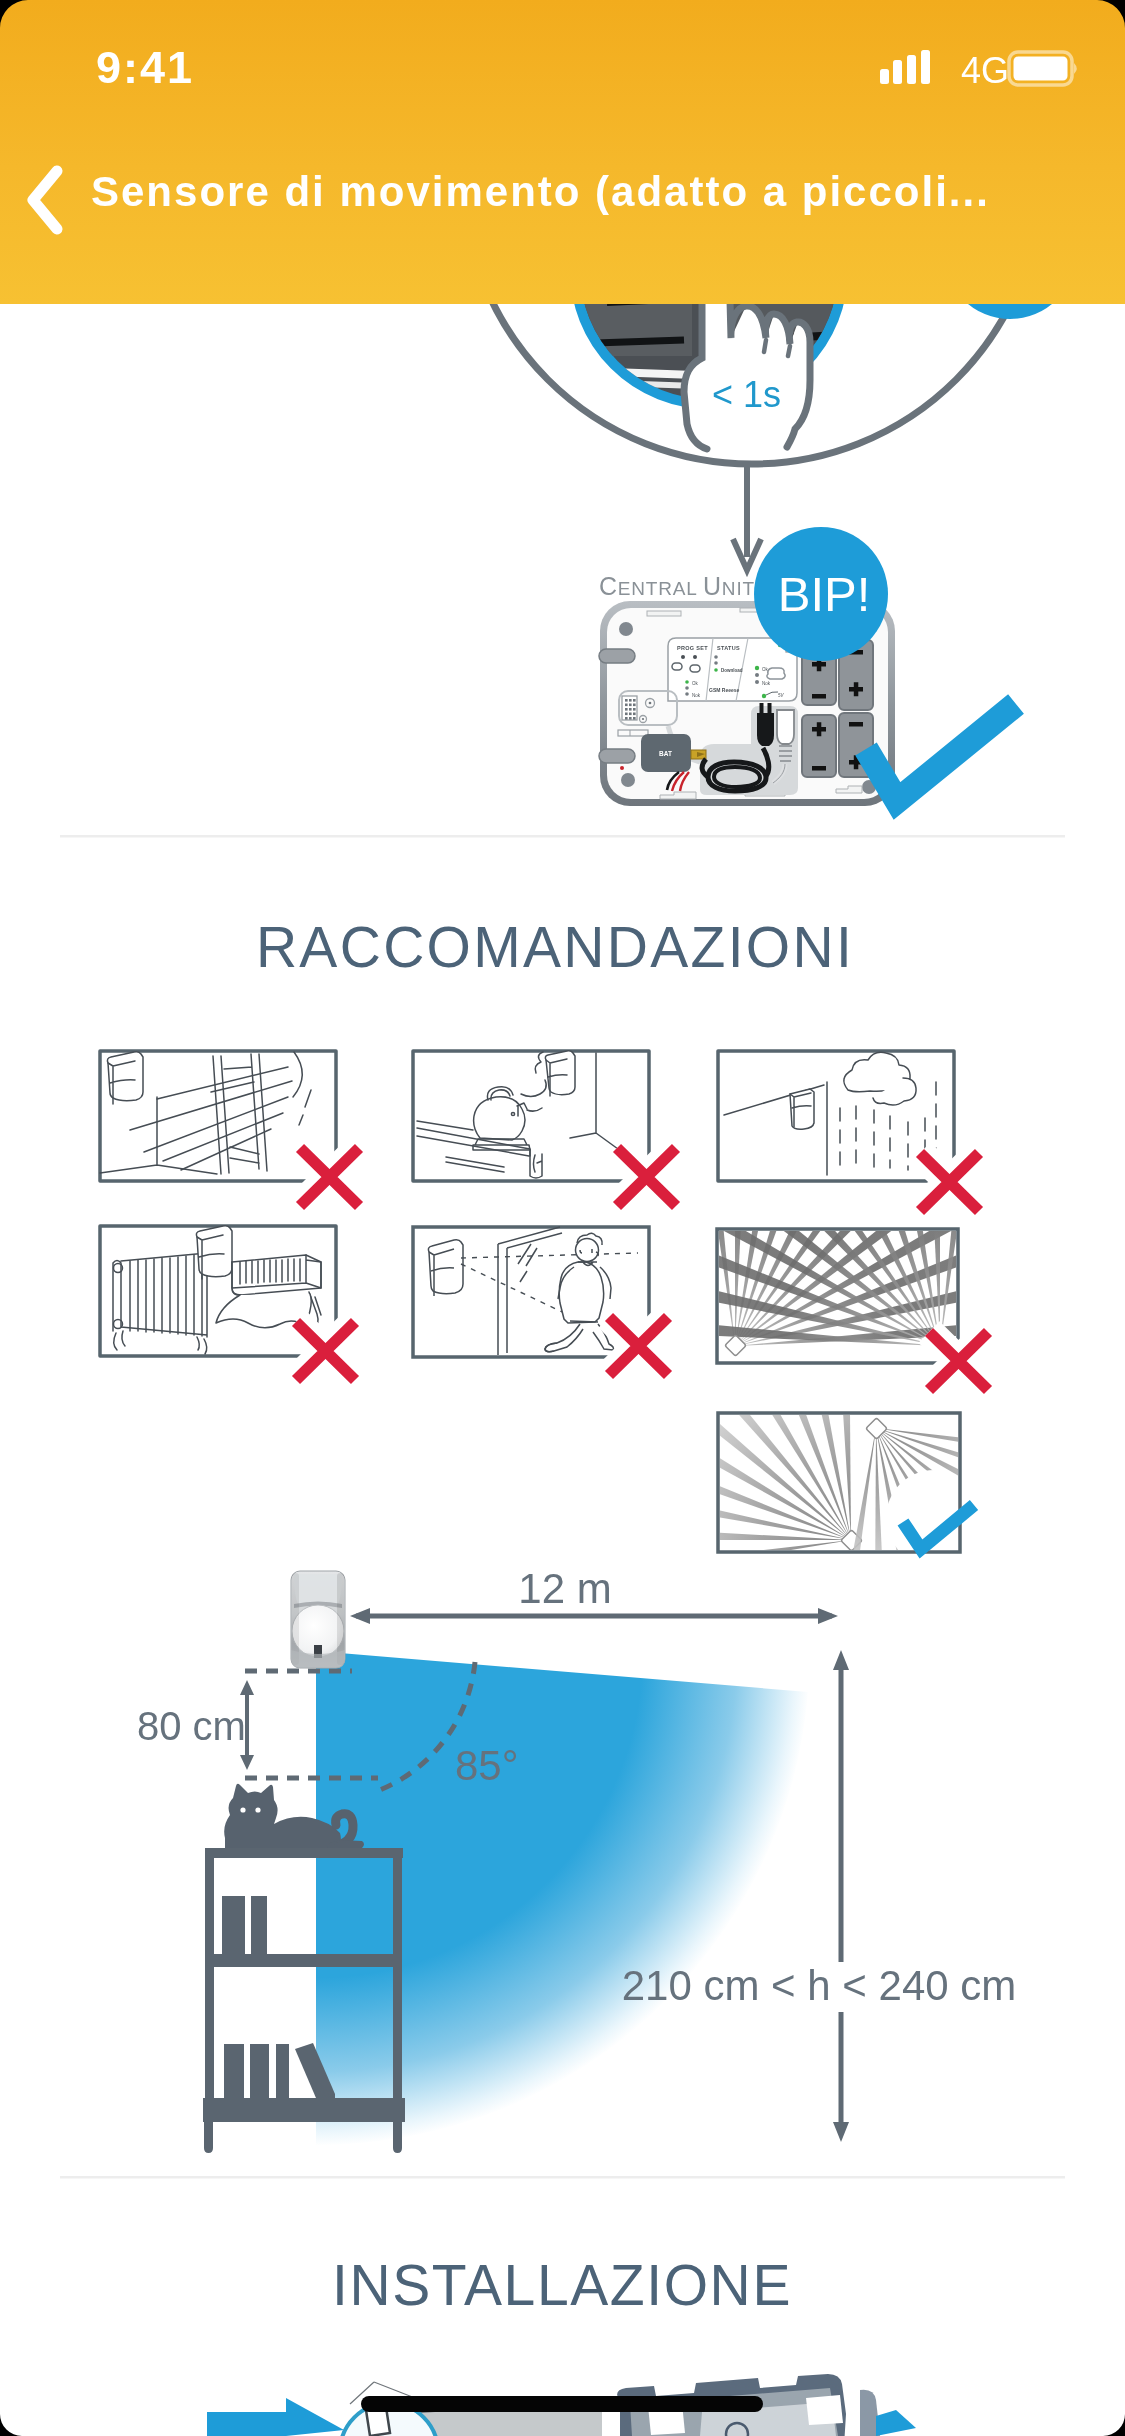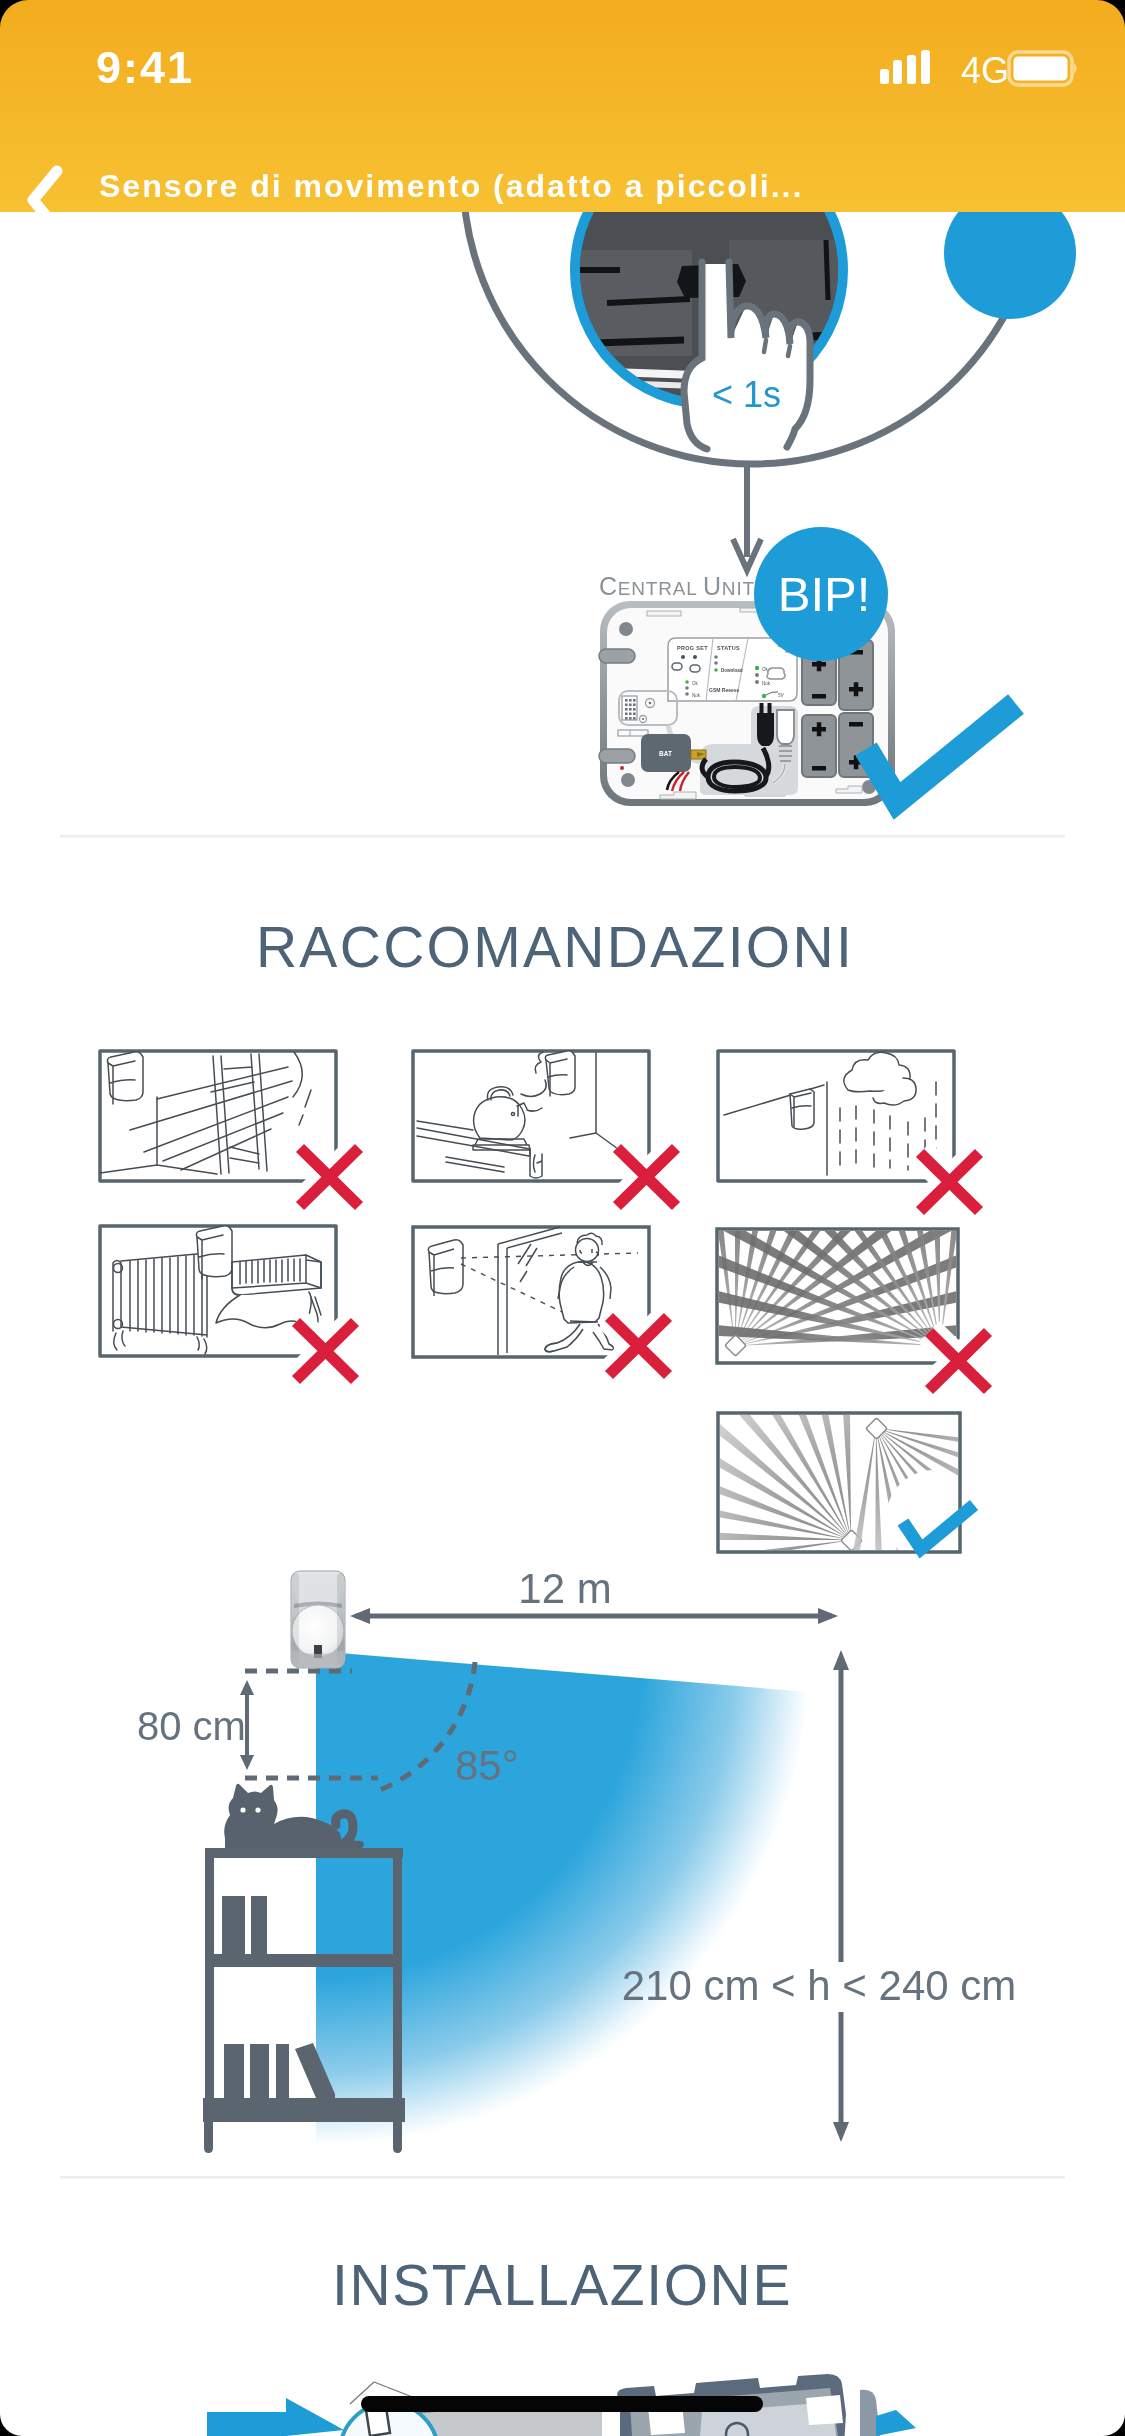--- a/index.html
+++ b/index.html
@@ -1,19 +1,19 @@
 <!DOCTYPE html>
 <html><head>
 <meta charset="utf-8">
 <style>
   html,body{margin:0;padding:0;background:#fff;}
   #page{position:relative;width:1125px;height:2436px;overflow:hidden;background:#fff;
         font-family:"Liberation Sans",sans-serif;}
   #art{position:absolute;left:0;top:0;}
-  #header{position:absolute;left:0;top:0;width:1125px;height:212px;z-index:10;
+  #header{position:absolute;left:0;top:0;width:1125px;height:304px;z-index:10;
           background:linear-gradient(180deg,#F2AC1D 0%,#F5B82B 55%,#F7C132 100%);}
   .st{position:absolute;color:#fff;}
 </style>
 </head>
 <body>
 <div id="page">
 
 <svg id="art" width="1125" height="2436" viewBox="0 0 1125 2436">
 <defs>
 <linearGradient id="metal" x1="0" y1="0" x2="0" y2="1">
@@ -548,21 +548,21 @@
   <svg class="st" style="left:1007px;top:50px;" width="78" height="38" viewBox="0 0 78 38">
     <rect x="2" y="2" width="63" height="33" rx="9" fill="none" stroke="#fff" stroke-opacity="0.5" stroke-width="3.5"></rect>
     <rect x="6.5" y="6.5" width="54" height="24" rx="4.5" fill="#fff"></rect>
     <path d="M67,13 q5.5,5.5 0,11 z" fill="#fff" fill-opacity="0.5"></path>
   </svg>
 
   <svg class="st" style="left:22px;top:165px;" width="45" height="71" viewBox="0 0 45 71">
     <path d="M35,6 L11,35 L35,64" fill="none" stroke="#fff" stroke-width="11" stroke-linecap="round" stroke-linejoin="round"></path>
   </svg>
 
-  <div class="st" style="left:99px;top:168px;width:1024px;font-size:32px;font-weight:bold;letter-spacing:2px;white-space:nowrap;overflow:hidden;">Sensore di movimento (adatto a piccoli...</div>
+  <div class="st" style="left:91px;top:168px;width:1024px;font-size:42px;font-weight:bold;letter-spacing:2px;white-space:nowrap;overflow:hidden;">Sensore di movimento (adatto a piccoli...</div>
 </div>
 
 <svg style="position:absolute;left:0;top:0;z-index:30;" width="28" height="28" viewBox="0 0 28 28">
       <path d="M0,28 L0,0 L28,0 A28,28 0 0 0 0,28 Z" fill="#000"></path>
     </svg>
 
 <svg style="position:absolute;right:0;top:0;z-index:30;" width="28" height="28" viewBox="0 0 28 28">
       <path d="M28,28 L28,0 L0,0 A28,28 0 0 1 28,28 Z" fill="#000"></path>
     </svg>
 

